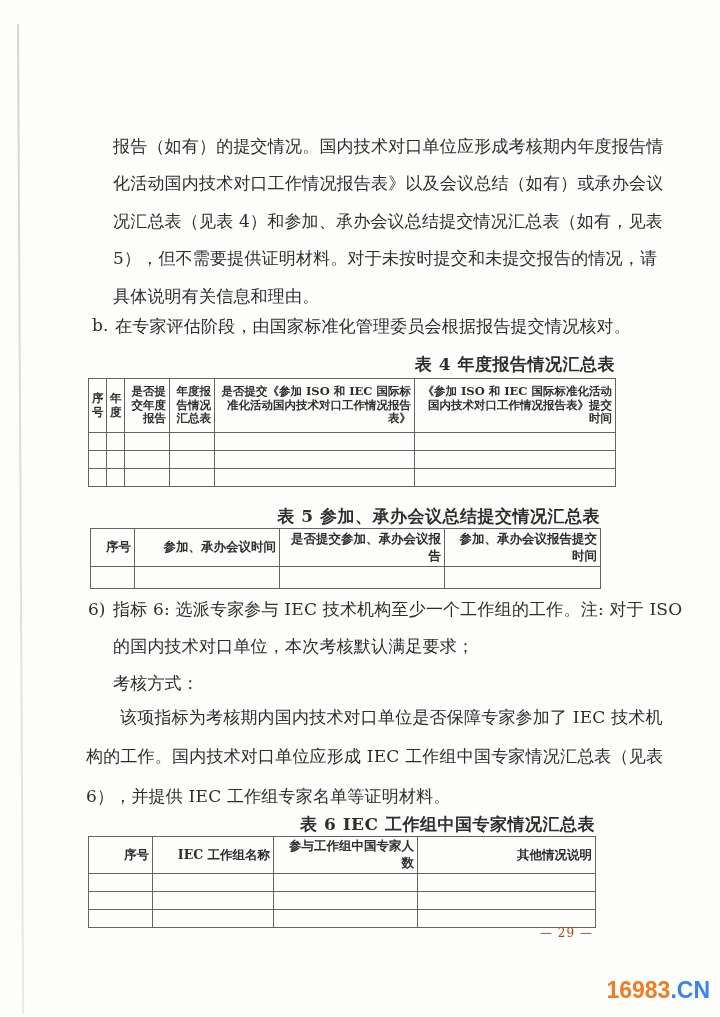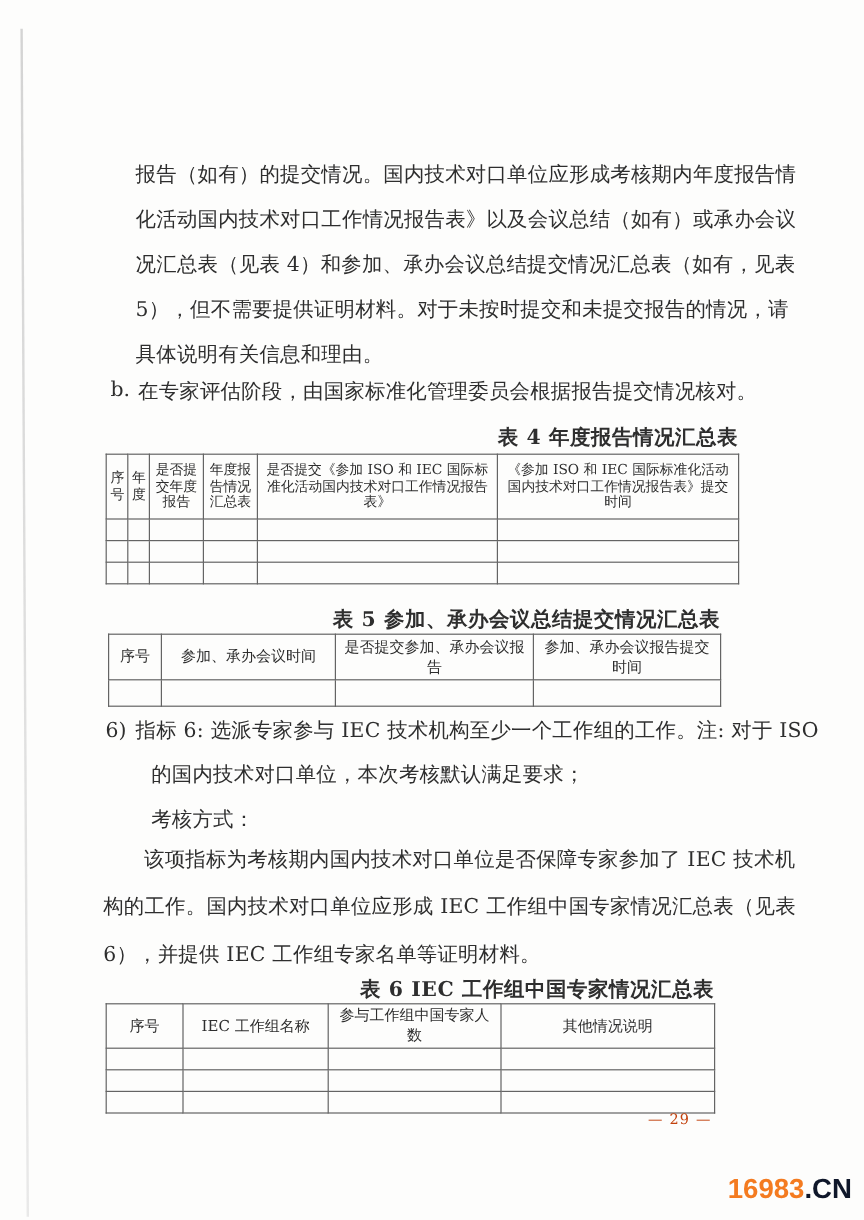--- a/index.html
+++ b/index.html
@@ -40,60 +40,60 @@
   .t4-title { left: 88px; top: 353px; width: 527px; }
   .t5-title { left: 90px; top: 505px; width: 510px; }
   .t6-title { left: 88px; top: 813px; width: 507px; }
   table {
     position: absolute;
     border-collapse: collapse;
     table-layout: fixed;
   }
   th, td {
     border: 1px solid #646464;
-    font-weight: normal;
-    text-align: center;
+    font-weight: bold;
+    text-align: right;
     vertical-align: middle;
     padding: 1px 3px;
     word-break: break-all;
   }
   .table4 { left: 88px; top: 378px; width: 527px; font-size: 11.5px; }
   .table4 th { height: 54px; line-height: 13.5px; }
   .table4 td { height: 18px; }
   .table5 { left: 90px; top: 528px; width: 510px; font-size: 12.5px; }
   .table5 th { height: 38px; }
   .table5 td { height: 22px; }
   .table6 { left: 88px; top: 836px; width: 507px; font-size: 12.5px; }
   .table6 th { height: 21px; }
   .table6 td { height: 18px; }
   .item-6 {
     position: absolute; left: 88px; top: 591px; width: 556px;
     font-size: 17px; line-height: 37.2px;
   }
   .item-6 .first { display: flex; }
   .item-6 .marker { width: 25px; flex: none; }
-  .item-6 .cont { margin-left: 38px; }
+  .item-6 .cont { margin-left: 25px; }
   .para-c {
     position: absolute; left: 86px; top: 698px; width: 556px;
     font-size: 17px; line-height: 39.4px;
   }
   .para-c .indent { text-indent: 34px; }
   .page-num {
     position: absolute; left: 540px; top: 926px;
     font-size: 12px; color: #c2410c; letter-spacing: 1px;
     white-space: nowrap;
   }
   .watermark {
     position: absolute; right: 10px; bottom: 13px;
     font-family: "Liberation Sans", "DejaVu Sans", sans-serif;
     font-size: 23px; font-weight: 800; letter-spacing: 0;
     white-space: nowrap;
   }
   .watermark .wm-prefix { color: #f47b20; }
-  .watermark .wm-suffix { color: #0f172a; }
+  .watermark .wm-suffix { color: #3b82f6; }
 </style>
 </head>
 <body>
 
 <div class="page">
 
   <div class="scan-line"></div>
 
   <div class="para-a">
     <div class="textline">报告（如有）的提交情况。国内技术对口单位应形成考核期内年度报告情</div>

